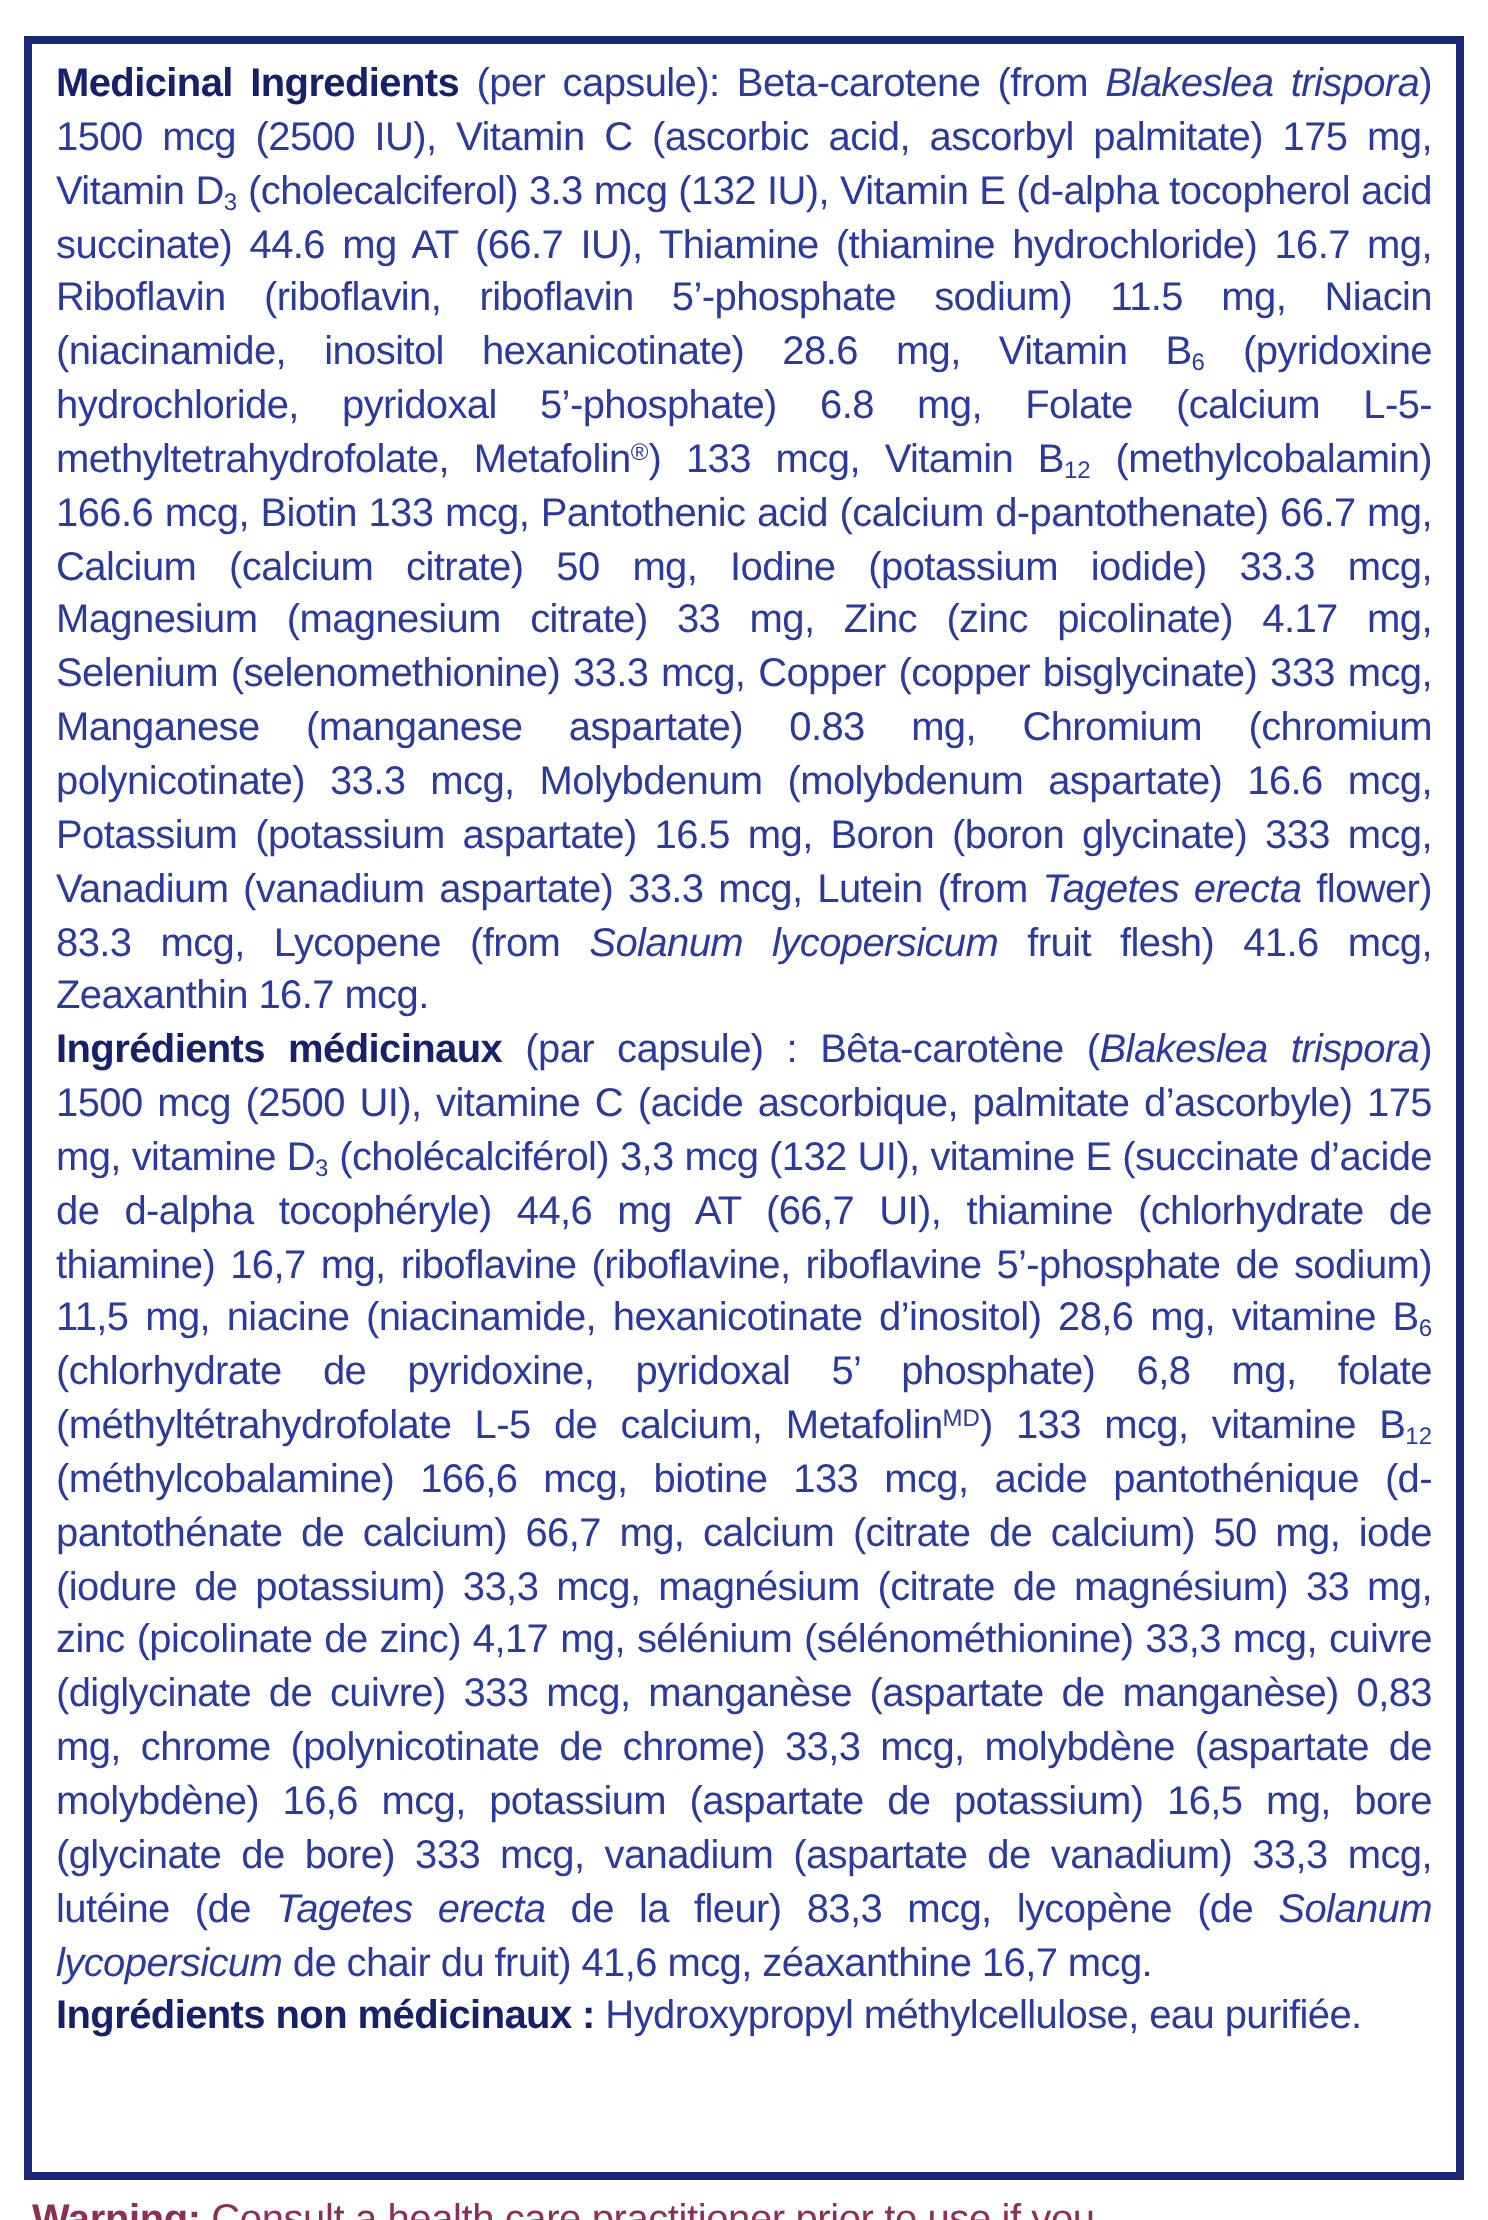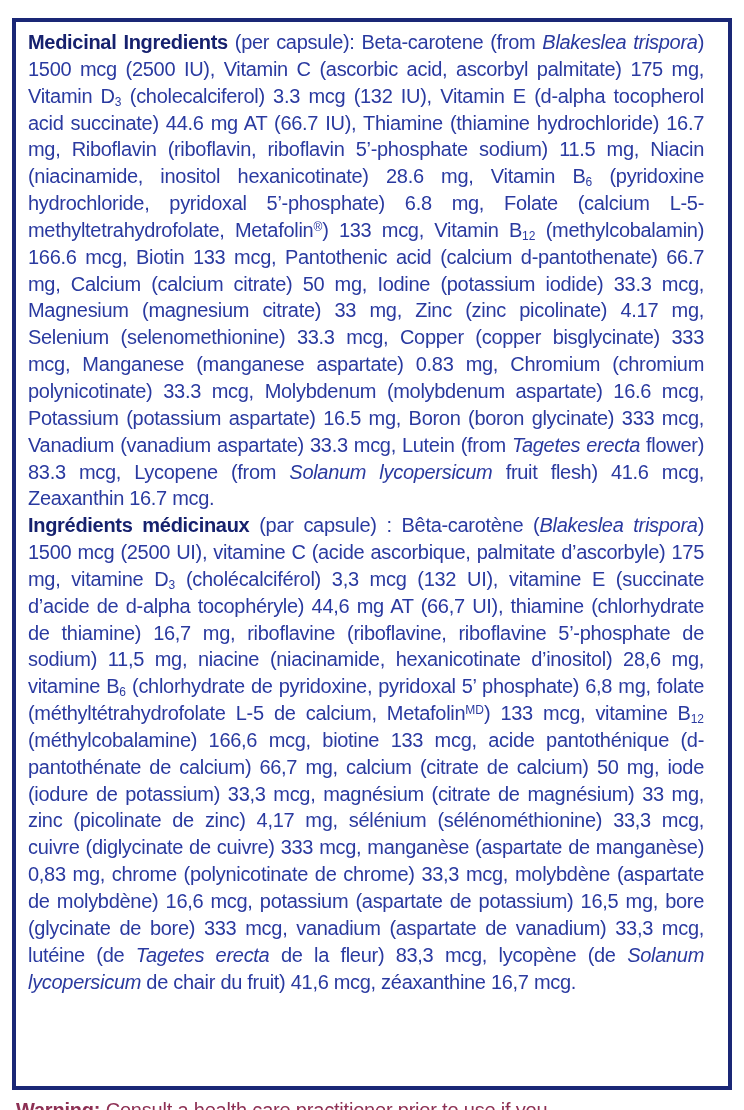--- a/index.html
+++ b/index.html
@@ -16,21 +16,21 @@
   }
   .panel {
     position: absolute;
     left: 12px;
     top: 18px;
     width: 720px;
     height: 1072px;
     box-sizing: border-box;
     border: 4px solid #1a2776;
     background: #ffffff;
-    padding: 7px 24px 0 12px;
+    padding: 7px 12px 0 12px;
     overflow: hidden;
   }
   .panel p {
     margin: 0;
     text-align: justify;
     font-size: 20px;
     line-height: 26.85px;
     letter-spacing: -0.3px;
     color: #2a3aa0;
     hyphens: auto;
@@ -68,17 +68,18 @@
   .warning-clip .b {
     color: inherit;
   }
 </style>
 </head>
 <body>
 
 <div class="panel">
   <p lang="en"><span class="b">Medicinal Ingredients</span><span> (per capsule): Beta-carotene (from </span><span class="i">Blakeslea trispora</span><span>) 1500 mcg (2500 IU), Vitamin C (ascorbic acid, ascorbyl palmitate) 175 mg, Vitamin D</span><sub>3</sub><span> (cholecalciferol) 3.3 mcg (132 IU), Vitamin E (d-alpha tocopherol acid succinate) 44.6 mg AT (66.7 IU), Thiamine (thiamine hydrochloride) 16.7 mg, Riboflavin (riboflavin, riboflavin 5’-phosphate sodium) 11.5 mg, Niacin (niacinamide, inositol hexanicotinate) 28.6 mg, Vitamin B</span><sub>6</sub><span> (pyridoxine hydrochloride, pyridoxal 5’-phosphate) 6.8 mg, Folate (calcium L-5-methyltetrahydrofolate, Metafolin</span><sup>®</sup><span>) 133 mcg, Vitamin B</span><sub>12</sub><span> (methylcobalamin) 166.6 mcg, Biotin 133 mcg, Pantothenic acid (calcium d-pantothenate) 66.7 mg, Calcium (calcium citrate) 50 mg, Iodine (potassium iodide) 33.3 mcg, Magnesium (magnesium citrate) 33 mg, Zinc (zinc picolinate) 4.17 mg, Selenium (selenomethionine) 33.3 mcg, Copper (copper bisglycinate) 333 mcg, Manganese (manganese aspartate) 0.83 mg, Chromium (chromium polynicotinate) 33.3 mcg, Molybdenum (molybdenum aspartate) 16.6 mcg, Potassium (potassium aspartate) 16.5 mg, Boron (boron glycinate) 333 mcg, Vanadium (vanadium aspartate) 33.3 mcg, Lutein (from </span><span class="i">Tagetes erecta</span><span> flower) 83.3 mcg, Lycopene (from </span><span class="i">Solanum lycopersicum</span><span> fruit flesh) 41.6 mcg, Zeaxanthin 16.7 mcg.</span></p>
   <p lang="fr"><span class="b">Ingrédients médicinaux</span><span> (par capsule) : Bêta-carotène (</span><span class="i">Blakeslea trispora</span><span>) 1500 mcg (2500 UI), vitamine C (acide ascorbique, palmitate d’ascorbyle) 175 mg, vitamine D</span><sub>3</sub><span> (cholécalciférol) 3,3 mcg (132 UI), vitamine E (succinate d’acide de d-alpha tocophéryle) 44,6 mg AT (66,7 UI), thiamine (chlorhydrate de thiamine) 16,7 mg, riboflavine (riboflavine, riboflavine 5’-phosphate de sodium) 11,5 mg, niacine (niacinamide, hexanicotinate d’inositol) 28,6 mg, vitamine B</span><sub>6</sub><span> (chlorhydrate de pyridoxine, pyridoxal 5’ phosphate) 6,8 mg, folate (méthyltétrahydrofolate L-5 de calcium, Metafolin</span><sup>MD</sup><span>) 133 mcg, vitamine B</span><sub>12</sub><span> (méthylcobalamine) 166,6 mcg, biotine 133 mcg, acide pantothénique (d-pantothénate de calcium) 66,7 mg, calcium (citrate de calcium) 50 mg, iode (iodure de potassium) 33,3 mcg, magnésium (citrate de magnésium) 33 mg, zinc (picolinate de zinc) 4,17 mg, sélénium (sélénométhionine) 33,3 mcg, cuivre (diglycinate de cuivre) 333 mcg, manganèse (aspartate de manganèse) 0,83 mg, chrome (polynicotinate de chrome) 33,3 mcg, molybdène (aspartate de molybdène) 16,6 mcg, potassium (aspartate de potassium) 16,5 mg, bore (glycinate de bore) 333 mcg, vanadium (aspartate de vanadium) 33,3 mcg, lutéine (de </span><span class="i">Tagetes erecta</span><span> de la fleur) 83,3 mcg, lycopène (de </span><span class="i">Solanum lycopersicum</span><span> de chair du fruit) 41,6 mcg, zéaxanthine 16,7 mcg.</span></p>
+  <p lang="fr"><span class="b">Ingrédients non médicinaux :</span><span> Hydroxypropyl méthylcellulose, eau purifiée.</span></p>
 </div>
 
 <div class="warning-clip">
   <p><span class="b">Warning:</span><span> Consult a health care practitioner prior to use if you</span></p>
 </div>
 
 </body></html>

